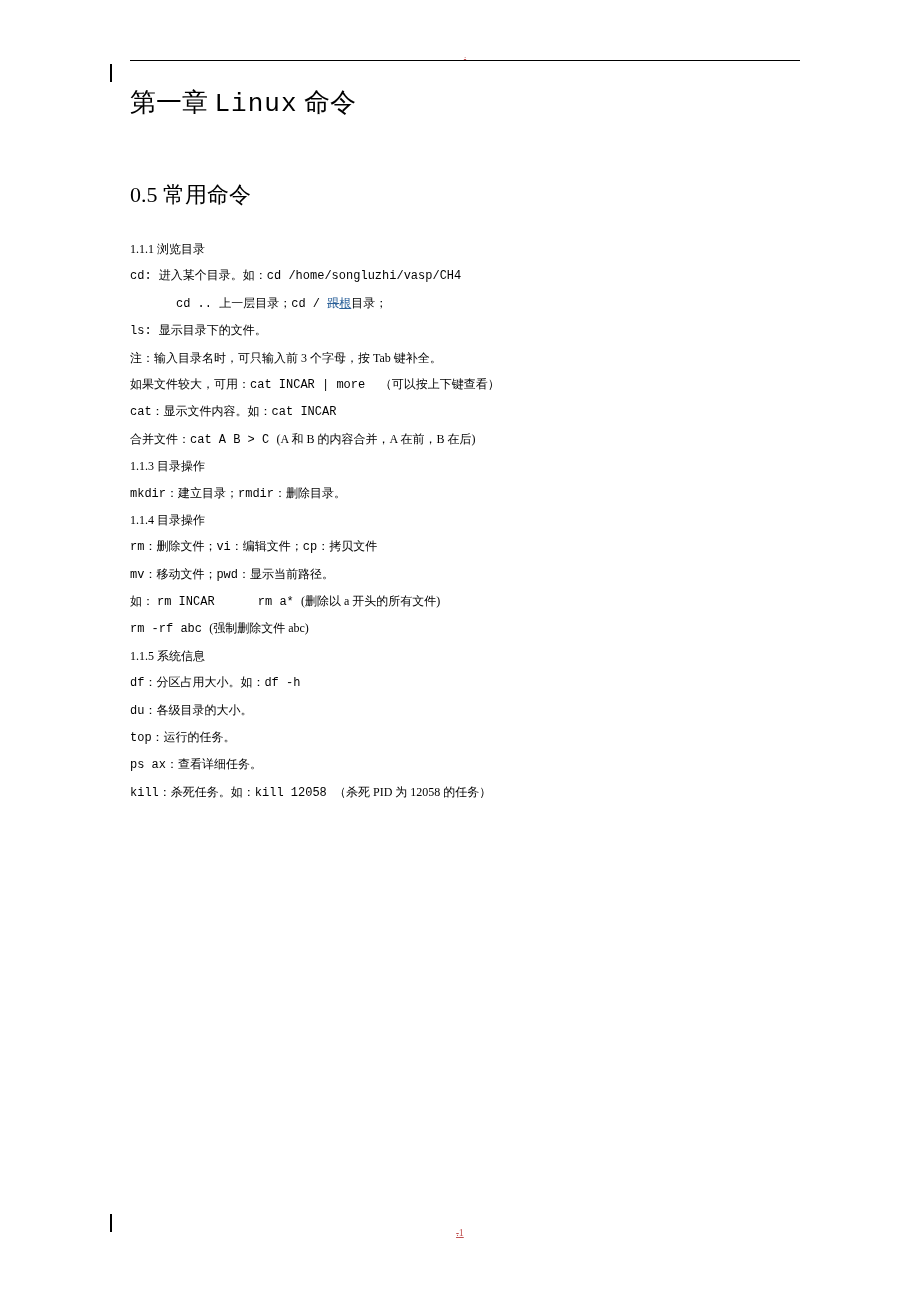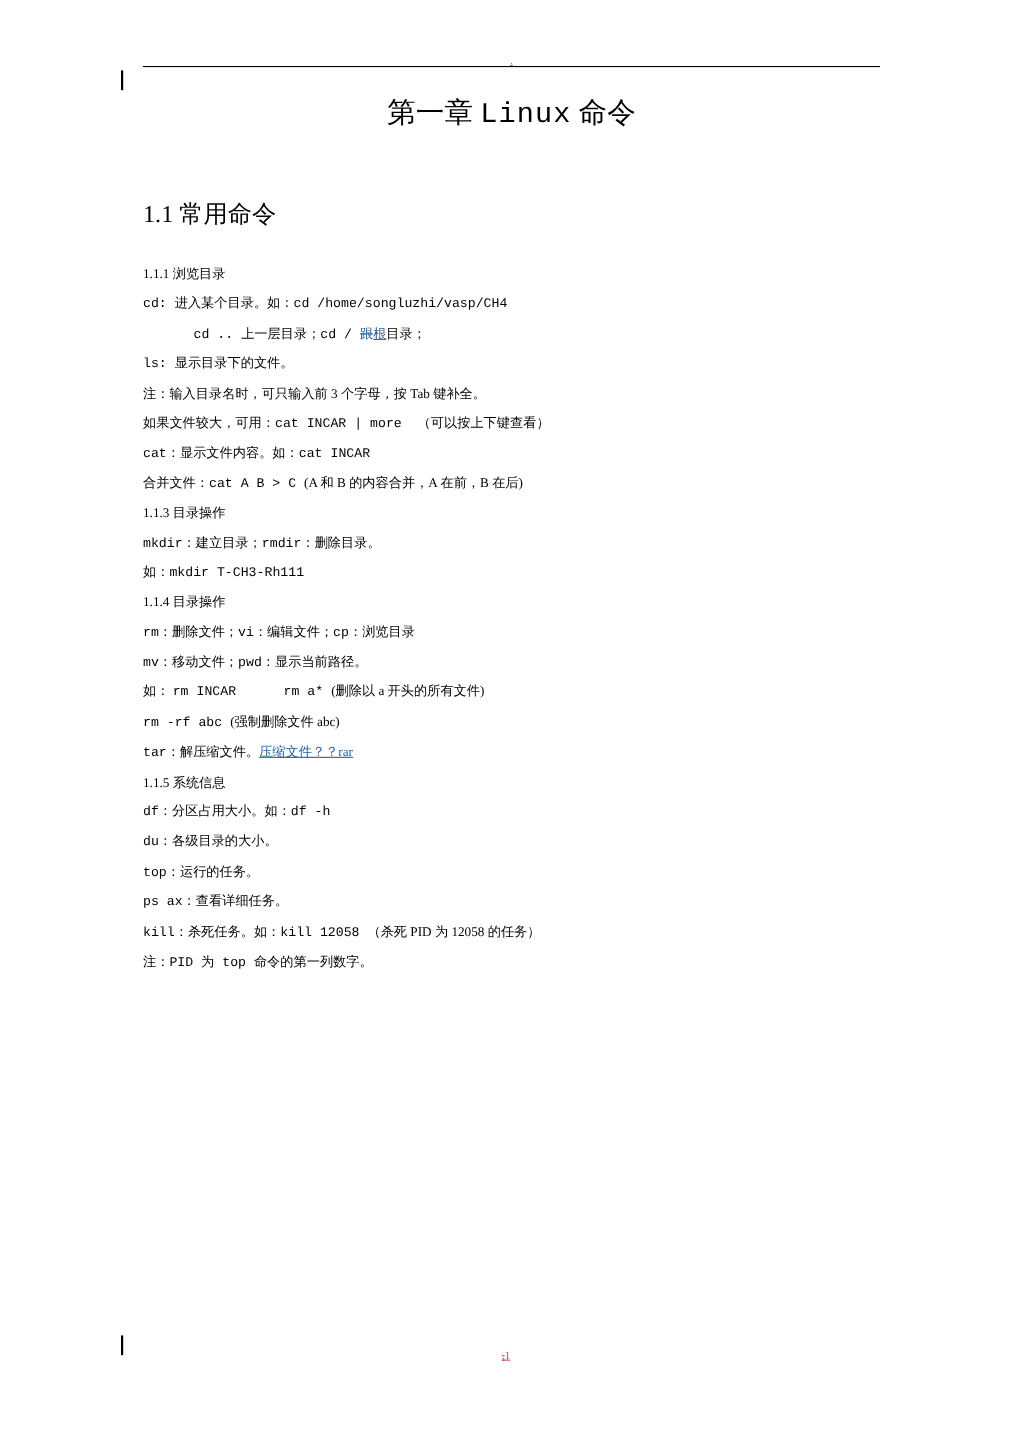--- a/index.html
+++ b/index.html
@@ -33,21 +33,20 @@
   .top-dot {
     position: absolute;
     left: 50%;
     top: -11px;
     transform: translateX(-50%);
     font-size: 9px;
     color: #c05050;
     text-decoration: underline;
   }
   h1.title {
-    text-align: center;
     font-size: 26px;
     font-weight: normal;
     font-family: "SimSun","宋体",serif;
     margin: 24px 0 60px 0;
   }
   h1.title .mono { font-family: "Courier New", monospace; letter-spacing: 1px; }
   h2.section {
     font-size: 22px;
     font-weight: normal;
     margin: 8px 0 26px 0;
@@ -83,21 +82,21 @@
 <div class="page">
 
   <div class="top-rule">
     <span class="top-dot">.</span>
   </div>
 
   <h1 class="title">
     <span>第一章 </span><span class="mono">Linux</span><span> 命令</span>
   </h1>
 
-  <h2 class="section">1.1 常用命令</h2>
+  <h2 class="section">0.5 常用命令</h2>
 
   <p class="line tnr">1.1.1 浏览目录</p>
 
   <p class="line"><span class="mono">cd: </span><span>进入某个目录。如：</span><span class="mono">cd /home/songluzhi/vasp/CH4</span></p>
 
   <p class="line indent"><span class="mono">cd .. </span><span>上一层目录；</span><span class="mono">cd / </span><span class="strike">跟</span><span class="annot">根</span><span>目录；</span></p>
 
   <p class="line"><span class="mono">ls: </span><span>显示目录下的文件。</span></p>
 
   <p class="line"><span>注：输入目录名时，可只输入前</span><span class="tnr"> 3 </span><span>个字母，按</span><span class="tnr"> Tab </span><span>键补全。</span></p>
@@ -106,47 +105,44 @@
   <p class="line"><span>如果文件较大，可用：</span><span class="mono">cat INCAR | more  </span><span>（可以按上下键查看）</span></p>
 
   <p class="line"><span class="mono">cat：</span><span>显示文件内容。如：</span><span class="mono">cat INCAR</span></p>
 
   <p class="line"><span>合并文件：</span><span class="mono">cat A B &gt; C </span><span>(A 和 B 的内容合并，A 在前，B 在后)</span></p>
 
   <p class="line tnr">1.1.3 目录操作</p>
 
   <p class="line"><span class="mono">mkdir：</span><span>建立目录；</span><span class="mono">rmdir：</span><span>删除目录。</span></p>
 
-  <p class="line"><span>如：</span><span class="mono">mkdir T-CH3-Rh111</span></p>
 
   <p class="line tnr">1.1.4 目录操作</p>
 
-  <p class="line"><span class="mono">rm：</span><span>删除文件；</span><span class="mono">vi：</span><span>编辑文件；</span><span class="mono">cp：</span><span>浏览目录</span></p>
+  <p class="line"><span class="mono">rm：</span><span>删除文件；</span><span class="mono">vi：</span><span>编辑文件；</span><span class="mono">cp：</span><span>拷贝文件</span></p>
 
   <p class="line"><span class="mono">mv：</span><span>移动文件；</span><span class="mono">pwd：</span><span>显示当前路径。</span></p>
 
   <p class="line"><span>如： </span><span class="mono">rm INCAR      rm a* </span><span>(删除以 a 开头的所有文件)</span></p>
 
   <p class="line"><span class="mono">rm -rf abc </span><span>(强制删除文件 abc)</span></p>
 
-  <p class="line"><span class="mono">tar：</span><span>解压缩文件。</span><span class="annot">压缩文件？？rar</span></p>
 
   <p class="line tnr">1.1.5 系统信息</p>
 
   <p class="line"><span class="mono">df：</span><span>分区占用大小。如：</span><span class="mono">df -h</span></p>
 
   <p class="line"><span class="mono">du：</span><span>各级目录的大小。</span></p>
 
   <p class="line"><span class="mono">top：</span><span>运行的任务。</span></p>
 
   <p class="line"><span class="mono">ps ax：</span><span>查看详细任务。</span></p>
 
   <p class="line"><span class="mono">kill：</span><span>杀死任务。如：</span><span class="mono">kill 12058 </span><span>（杀死 PID 为 12058 的任务）</span></p>
 
-  <p class="line"><span>注：</span><span class="mono">PID </span><span>为</span><span class="mono"> top </span><span>命令的第一列数字。</span></p>
 
 </div>
 
 <div class="footer">
   <span class="footer-strike">.</span><span>1</span>
 </div>
 
 <div class="cursor-mark cursor-bottom"></div>
 
 </body></html>

